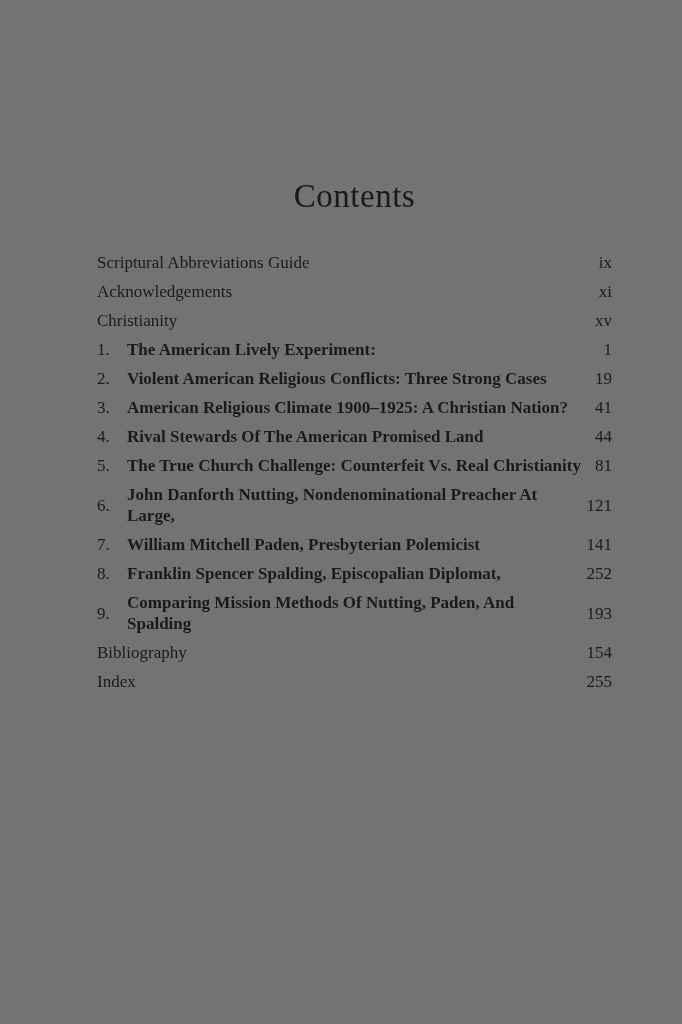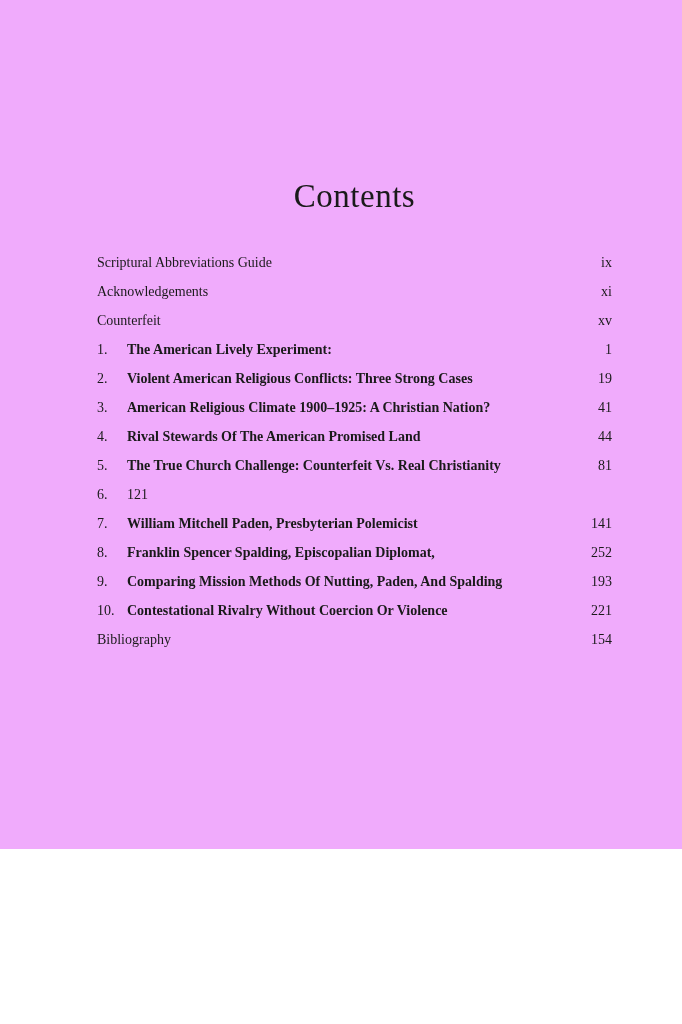--- a/index.html
+++ b/index.html
@@ -3,22 +3,22 @@
 <meta charset="utf-8">
 <style>
   html, body {
     margin: 0;
     padding: 0;
     background: #ffffff;
   }
   .page {
     box-sizing: border-box;
     width: 682px;
-    height: 849px;
-    background: #f0abfc;
+    height: 1024px;
+    background: #737373;
     padding: 174px 70px 0 97px;
     font-family: "Liberation Serif", serif;
     color: #1a1a1a;
     overflow: hidden;
   }
   .page-title {
     font-size: 33px;
     font-weight: 400;
     line-height: 44px;
     text-align: center;
@@ -27,22 +27,22 @@
   }
   .toc-section {
     margin: 0;
   }
   .toc-section.chapters,
   .toc-section.back {
     margin-top: 8px;
   }
   .toc-row {
     display: flex;
-    align-items: flex-end;
-    font-size: 14px;
+    align-items: center;
+    font-size: 17px;
     line-height: 21px;
     margin-bottom: 8px;
   }
   .toc-label {
     flex: 1 1 auto;
     padding-right: 8px;
   }
   .toc-num {
     flex: 0 0 30px;
     width: 30px;
@@ -68,21 +68,21 @@
   <div class="toc-section front">
     <div class="toc-row">
       <span class="toc-label">Scriptural Abbreviations Guide</span>
       <span class="toc-page-num">ix</span>
     </div>
     <div class="toc-row">
       <span class="toc-label">Acknowledgements</span>
       <span class="toc-page-num">xi</span>
     </div>
     <div class="toc-row">
-      <span class="toc-label">Counterfeit</span>
+      <span class="toc-label">Christianity</span>
       <span class="toc-page-num">xv</span>
     </div>
   </div>
 
   <div class="toc-section chapters">
     <div class="toc-row">
       <span class="toc-num">1.</span>
       <span class="chap-titles">
         <span>The American Lively Experiment:</span><br>
       </span>
@@ -103,44 +103,44 @@
       <span class="chap-titles">Rival Stewards Of The American Promised Land</span>
       <span class="toc-page-num">44</span>
     </div>
     <div class="toc-row">
       <span class="toc-num">5.</span>
       <span class="chap-titles">The True Church Challenge: Counterfeit Vs. Real Christianity</span>
       <span class="toc-page-num">81</span>
     </div>
     <div class="toc-row">
       <span class="toc-num">6.</span>
+      <span class="chap-titles">John Danforth Nutting, Nondenominational Preacher At Large,</span>
       <span class="toc-page-num">121</span>
     </div>
     <div class="toc-row">
       <span class="toc-num">7.</span>
       <span class="chap-titles">William Mitchell Paden, Presbyterian Polemicist</span>
       <span class="toc-page-num">141</span>
     </div>
     <div class="toc-row">
       <span class="toc-num">8.</span>
       <span class="chap-titles">Franklin Spencer Spalding, Episcopalian Diplomat,</span>
       <span class="toc-page-num">252</span>
     </div>
     <div class="toc-row">
       <span class="toc-num">9.</span>
       <span class="chap-titles">Comparing Mission Methods Of Nutting, Paden, And Spalding</span>
       <span class="toc-page-num">193</span>
     </div>
-    <div class="toc-row">
-      <span class="toc-num">10.</span>
-      <span class="chap-titles">Contestational Rivalry Without Coercion Or Violence</span>
-      <span class="toc-page-num">221</span>
-    </div>
   </div>
 
   <div class="toc-section back">
     <div class="toc-row">
       <span class="toc-label">Bibliography</span>
       <span class="toc-page-num">154</span>
     </div>
+    <div class="toc-row">
+      <span class="toc-label">Index</span>
+      <span class="toc-page-num">255</span>
+    </div>
   </div>
 
 </div>
 
 </body></html>

